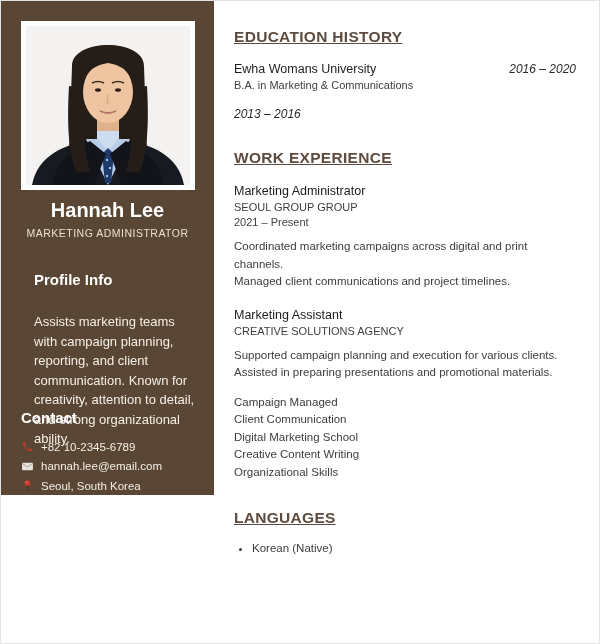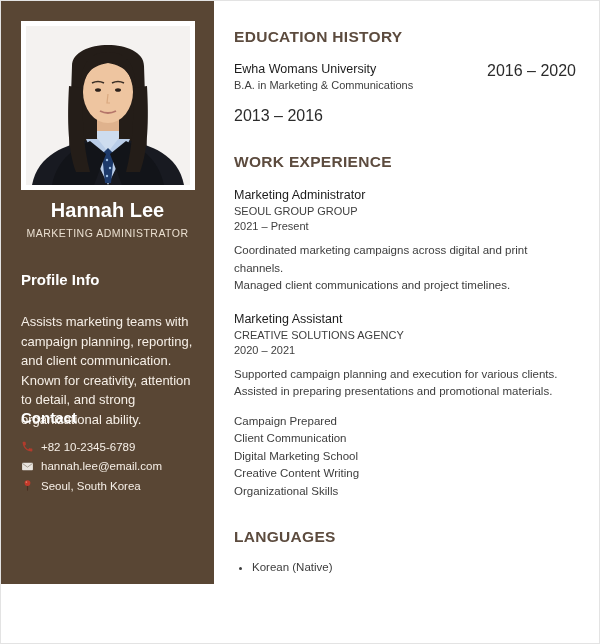--- a/index.html
+++ b/index.html
@@ -4,58 +4,58 @@
 <style>
   * { margin:0; padding:0; box-sizing:border-box; }
   html,body { background:#ffffff; }
   body { font-family:"Liberation Sans","DejaVu Sans",sans-serif; }
   .page {
     position:relative; width:600px; height:644px; background:#ffffff;
     border:1px solid #e3e3e3; overflow:hidden;
   }
   
   .sidebar {
-    position:absolute; left:0; top:0; width:213px; height:583px;
+    position:absolute; left:0; top:0; width:213px; height:494px;
     background:#594634; color:#ffffff;
   }
   .photo-frame {
     position:absolute; left:20px; top:20px; width:174px; height:169px;
     background:#ffffff; padding:5px;
   }
   .photo-frame svg { display:block; width:164px; height:159px; }
   .name {
     position:absolute; top:198px; left:0; width:100%;
     text-align:center; font-size:20px; font-weight:bold; color:#ffffff;
   }
   .job-title {
     position:absolute; top:226px; left:0; width:100%;
     text-align:center; font-size:10.5px; letter-spacing:0.5px; color:#eadfd0;
   }
   .side-heading { font-size:15px; font-weight:bold; color:#ffffff; }
-  .profile-block { position:absolute; top:270px; left:20px; right:15px; }
+  .profile-block { position:absolute; top:270px; left:33px; right:15px; }
   .profile-text {
     margin-top:24px; font-size:13px; line-height:19.5px; color:#f6efe7;
   }
   .contact-block { position:absolute; top:408px; left:20px; right:12px; }
   .contact-list { margin-top:11px; }
   .contact-item {
     display:flex; align-items:center; gap:7px;
     font-size:11.5px; color:#f6efe7; height:19.5px;
   }
   .contact-item svg { width:13px; height:13px; flex:0 0 13px; }
   
   .main { position:absolute; left:233px; top:0; width:342px; }
   .section-heading {
-    font-size:15.5px; font-weight:bold; letter-spacing:0.3px; color:#5c4b3e;
+    font-size:15.5px; font-weight:bold; letter-spacing:0.3px; color:#5c4b3e;text-decoration:underline;
   }
   .edu-heading { margin-top:27px; }
   .edu-entry { display:flex; justify-content:space-between; align-items:flex-start; margin-top:16px; }
   .entry-title { font-size:12.5px; font-weight:normal; color:#1c1c1c; }
   .entry-sub { font-size:11px; color:#3e3e3e; margin-top:3px; }
-  .entry-date { font-size:16px; color:#2b2b2b; white-space:nowrap; }
+  .entry-date { font-size:12px; color:#2b2b2b; white-space:nowrap;font-style:italic; }
   .work-heading { margin-top:28px; }
   .job { margin-top:17px; }
   .job-line { font-size:11px; color:#3e3e3e; margin-top:3px; }
   .job-details { margin-top:10px; }
   .job-details div { font-size:11.5px; line-height:17.5px; color:#3d3d3d; }
   .skills-heading { margin-top:28px; }
   .skills-list { margin-top:12px; }
   .skills-list div { font-size:11.5px; line-height:17.5px; color:#3d3d3d; }
   .lang-heading { margin-top:28px; }
   .lang-list { margin-top:12px; padding-left:18px; }
@@ -169,29 +169,28 @@
       <div class="job-line">2021 – Present</div>
       <div class="job-details">
         <div>Coordinated marketing campaigns across digital and print channels.</div>
         <div>Managed client communications and project timelines.</div>
       </div>
     </div>
 
     <div class="job">
       <div class="entry-title">Marketing Assistant</div>
       <div class="job-line">CREATIVE SOLUTIONS AGENCY</div>
-      <div class="job-line">2020 – 2021</div>
       <div class="job-details">
         <div>Supported campaign planning and execution for various clients.</div>
         <div>Assisted in preparing presentations and promotional materials.</div>
       </div>
     </div>
 
     <div class="skills-list">
-      <div>Campaign Prepared</div>
+      <div>Campaign Managed</div>
       <div>Client Communication</div>
       <div>Digital Marketing School</div>
       <div>Creative Content Writing</div>
       <div>Organizational Skills</div>
     </div>
 
     <div class="section-heading lang-heading">LANGUAGES</div>
     <ul class="lang-list">
       <li>Korean (Native)</li>
 

